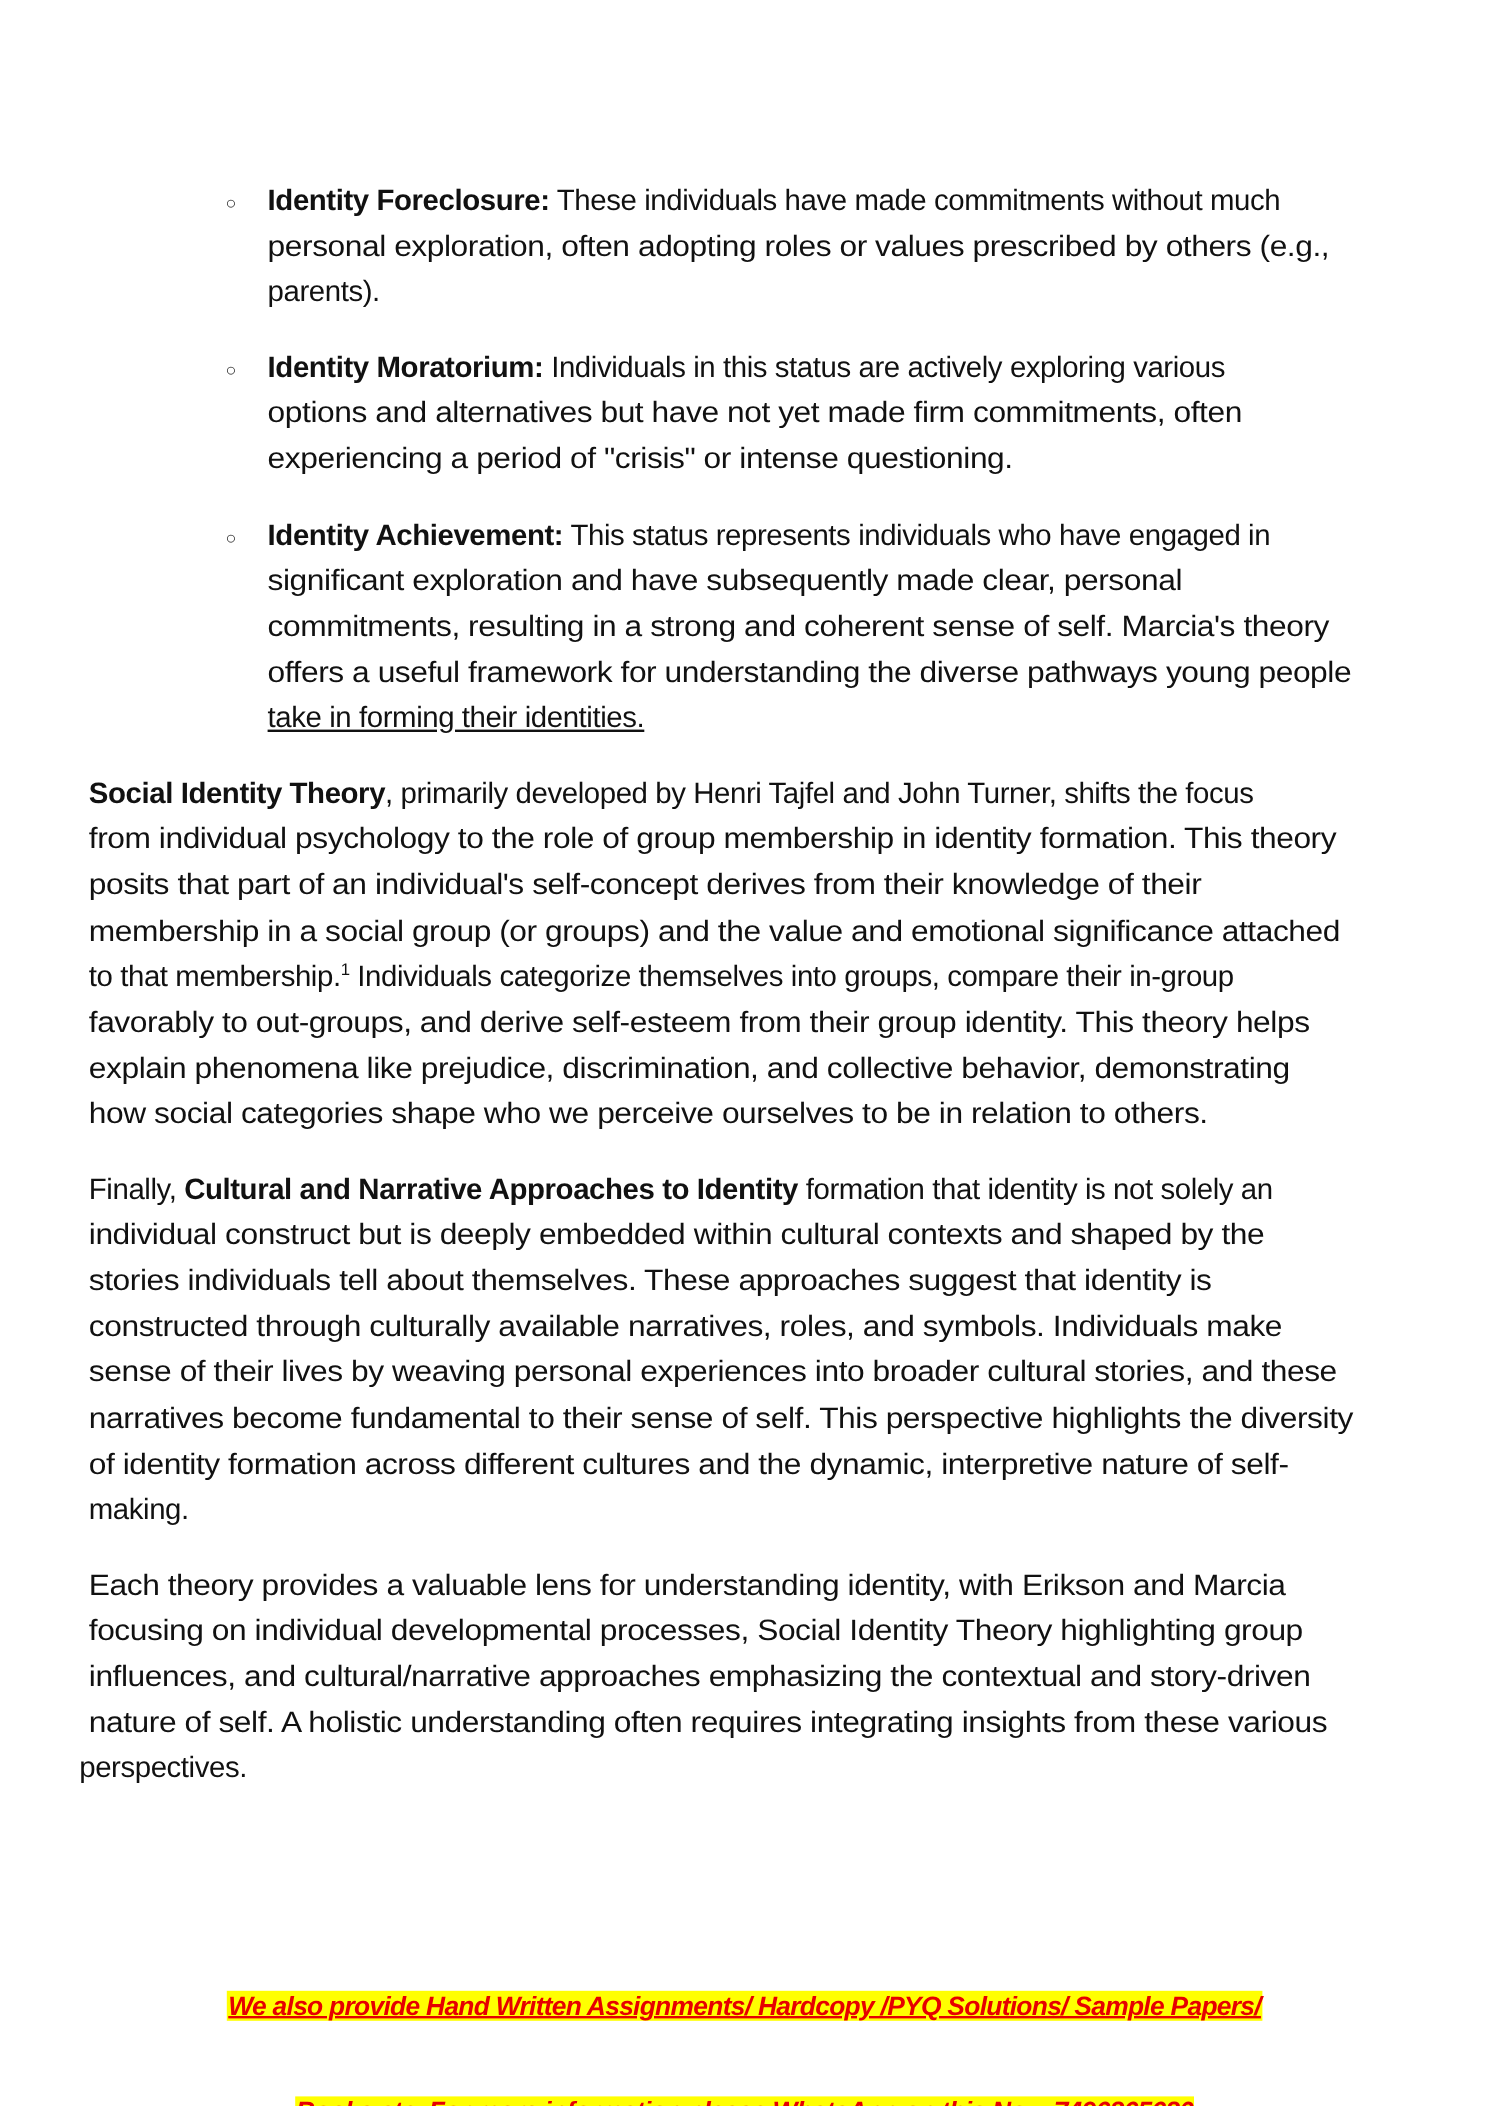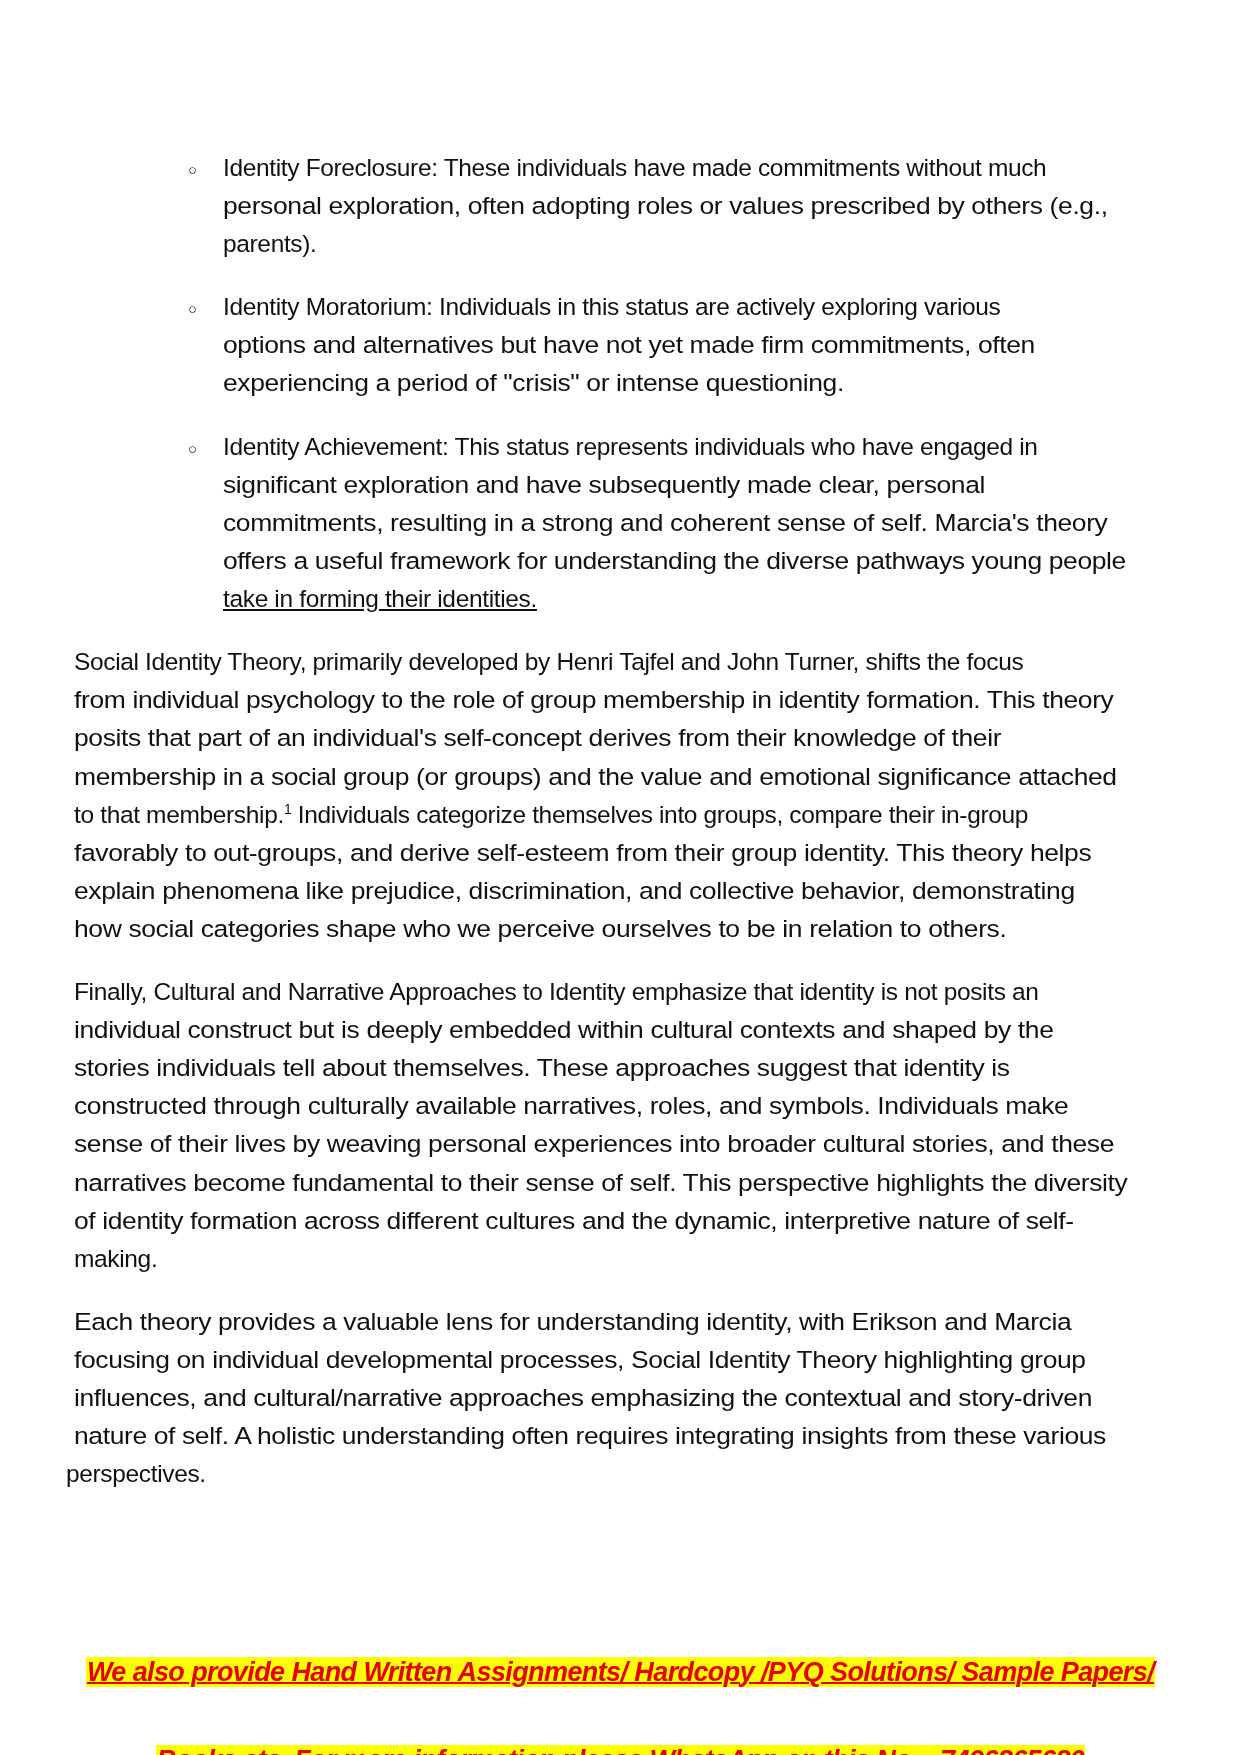--- a/index.html
+++ b/index.html
@@ -1,25 +1,25 @@
 <!DOCTYPE html>
 <html><head>
 <meta charset="utf-8">
 <style>
   html, body { margin:0; padding:0; background:#ffffff; }
   body { width:1241px; height:1755px; position:relative; overflow:hidden;
          font-family:"Liberation Sans", "DejaVu Sans", sans-serif; color:#111; }
   .line { position:absolute; white-space:nowrap; font-size:24.5px; line-height:30px;
           letter-spacing:-0.35px; transform-origin:left center; }
   .bullet { position:absolute; font-size:15px; line-height:30px; color:#222; }
-  b { font-weight:normal; }
+  b { font-weight:bold; }
   sup { font-size:14px; line-height:0; vertical-align:super; }
   .footer-line { position:absolute; left:0; width:1241px; text-align:center; }
   .footer-line span { background:#ffff00; color:#e60000; font-style:italic; font-weight:bold;
-          text-decoration:underline; text-decoration-thickness:2px; font-size:27px; line-height:34px;
+          text-decoration:underline; text-decoration-thickness:2px; font-size:22px; line-height:34px;
           letter-spacing:-0.6px; padding:0 1px; }
 </style>
 </head>
 <body>
 
 <div>
   <span class="bullet" style="left:188px; top:155px;">○</span>
   <div class="line" style="left:223px; top:153px;"><b>Identity Foreclosure:</b><span> These individuals have made commitments without much</span></div>
   <div class="line" style="left: 223px; top: 191px; transform: scaleX(1.08);">personal exploration, often adopting roles or values prescribed by others (e.g.,</div>
   <div class="line" style="left:223px; top:229px;">parents).</div>
@@ -46,21 +46,21 @@
   <div class="line" style="left: 74px; top: 685px; transform: scaleX(1.08);">from individual psychology to the role of group membership in identity formation. This theory</div>
   <div class="line" style="left: 74px; top: 723px; transform: scaleX(1.08);">posits that part of an individual's self-concept derives from their knowledge of their</div>
   <div class="line" style="left: 74px; top: 762px; transform: scaleX(1.08);">membership in a social group (or groups) and the value and emotional significance attached</div>
   <div class="line" style="left:74px; top:800px;"><span>to that membership.</span><sup>1</sup> <span>Individuals categorize themselves into groups, compare their in-group</span></div>
   <div class="line" style="left: 74px; top: 838px; transform: scaleX(1.08);">favorably to out-groups, and derive self-esteem from their group identity. This theory helps</div>
   <div class="line" style="left: 74px; top: 876px; transform: scaleX(1.08);">explain phenomena like prejudice, discrimination, and collective behavior, demonstrating</div>
   <div class="line" style="left: 74px; top: 914px; transform: scaleX(1.08);">how social categories shape who we perceive ourselves to be in relation to others.</div>
 </div>
 
 <div>
-  <div class="line" style="left:74px; top:977px;"><span>Finally, </span><b>Cultural and Narrative Approaches to Identity</b><span> emphasize that identity is not posits an</span></div>
+  <div class="line" style="left:74px; top:977px;"><span>Finally, </span><b>Cultural and Narrative Approaches to Identity</b><span> formation that identity is not solely an</span></div>
   <div class="line" style="left: 74px; top: 1015px; transform: scaleX(1.08);">individual construct but is deeply embedded within cultural contexts and shaped by the</div>
   <div class="line" style="left: 74px; top: 1053px; transform: scaleX(1.08);">stories individuals tell about themselves. These approaches suggest that identity is</div>
   <div class="line" style="left: 74px; top: 1091px; transform: scaleX(1.08);">constructed through culturally available narratives, roles, and symbols. Individuals make</div>
   <div class="line" style="left: 74px; top: 1129px; transform: scaleX(1.08);">sense of their lives by weaving personal experiences into broader cultural stories, and these</div>
   <div class="line" style="left: 74px; top: 1168px; transform: scaleX(1.08);">narratives become fundamental to their sense of self. This perspective highlights the diversity</div>
   <div class="line" style="left: 74px; top: 1206px; transform: scaleX(1.08);">of identity formation across different cultures and the dynamic, interpretive nature of self-</div>
   <div class="line" style="left:74px; top:1244px;">making.</div>
 </div>
 
 <div>

